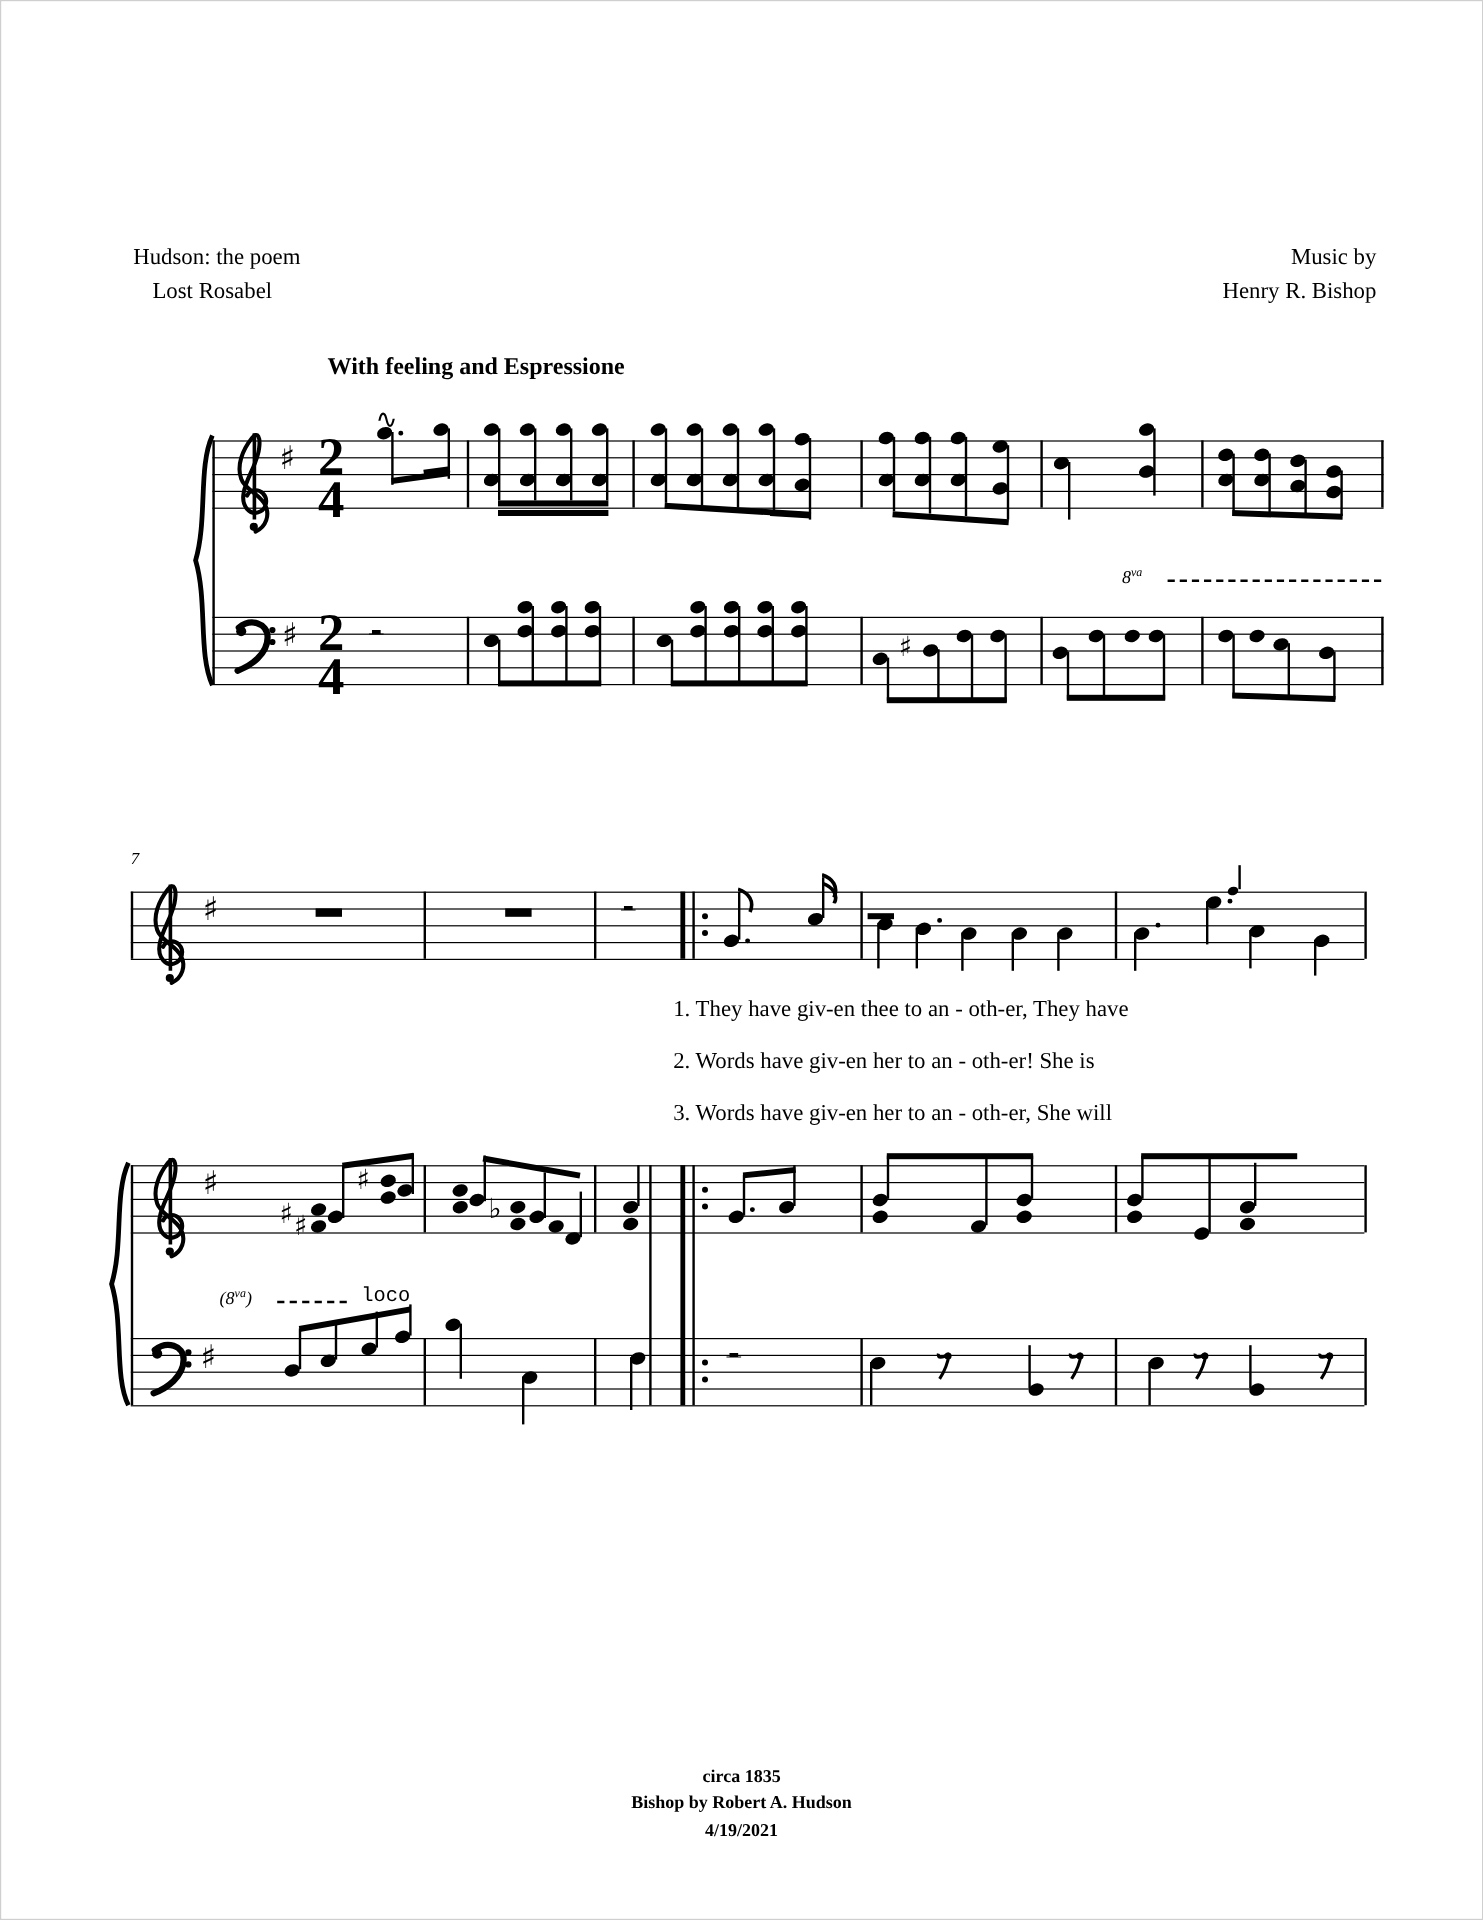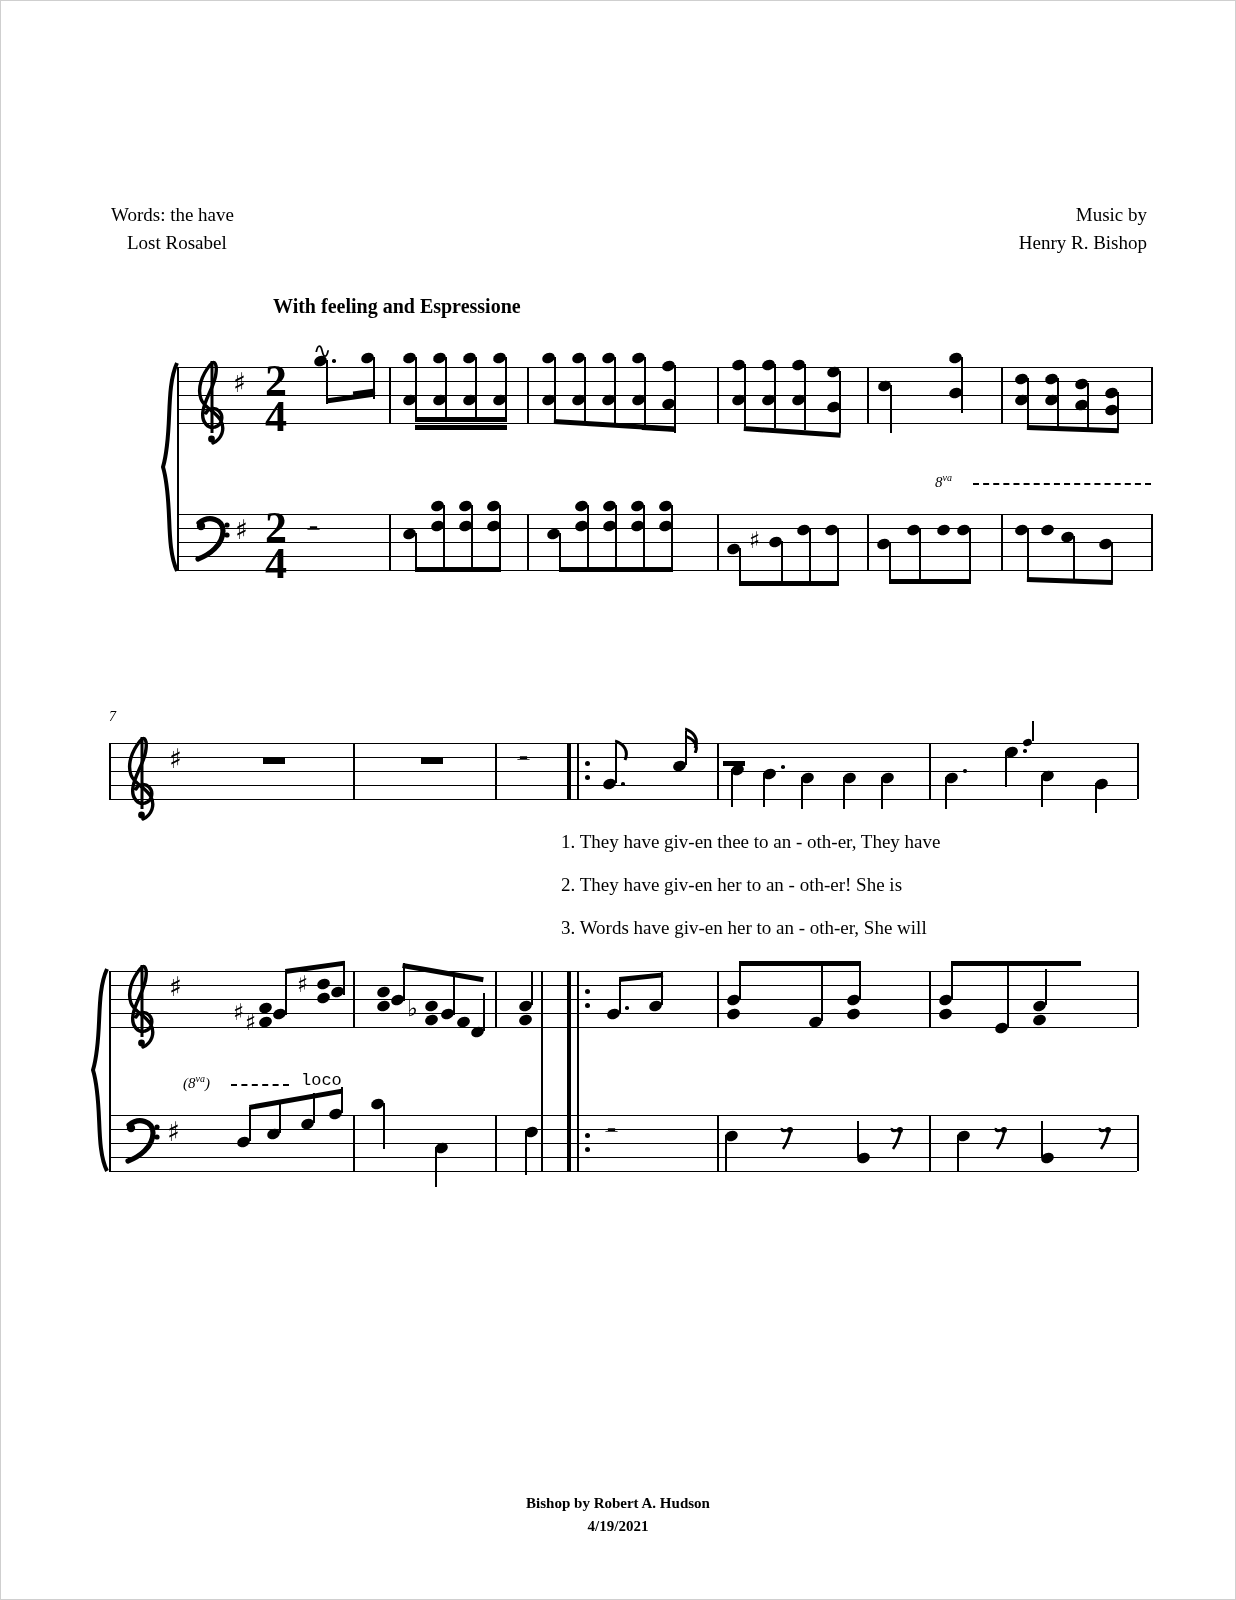--- a/index.html
+++ b/index.html
@@ -194,21 +194,21 @@
   }
   .lyrics .num { font-weight: normal; }
 </style>
 </head>
 <body>
 
 <div class="page">
 
 
   <div class="words-block">
-    <div class="l1">Words: the have</div>
+    <div class="l1">Hudson: the poem</div>
     <div class="l2">Lost Rosabel</div>
   </div>
 
   <div class="music-block">
     <div class="l1">Music by</div>
     <div class="l2">Henry R. Bishop</div>
   </div>
 
   <div class="tempo">With feeling and Espressione</div>
 
@@ -506,21 +506,21 @@
     <div class="stem" style="left:1040px; top:774px; height:32px;"></div>
     <div class="nh" style="left:1094px; top:778px;"></div>
     <div class="stem" style="left:1094px; top:782px; height:30px;"></div>
 
     <div class="lyrics" style="left:560px; top:830px;">
       <span class="num">1.</span>
       <span>They  have   giv-en  thee  to an - oth-er,  They  have</span>
     </div>
     <div class="lyrics" style="left:560px; top:873px;">
       <span class="num">2.</span>
-      <span>They  have   giv-en  her  to an - oth-er!  She    is</span>
+      <span>Words  have   giv-en  her  to an - oth-er!  She    is</span>
     </div>
     <div class="lyrics" style="left:560px; top:916px;">
       <span class="num">3.</span>
       <span>Words  have   giv-en  her  to an - oth-er,  She   will</span>
     </div>
 
     <div class="brace" style="left:86px; top:966px;">
       <svg width="22" height="206" viewBox="0 0 22 206">
         <path d="M20 2 C8 28, 16 70, 6 103 C16 136, 8 180, 20 204" fill="none" stroke="#000" stroke-width="4"></path>
       </svg>
@@ -697,17 +697,18 @@
     <div class="stem" style="left:1040px; top:1120px; height:36px;"></div>
     <div class="flag" style="left:1096px; top:1124px;">
       <svg width="16" height="26" viewBox="0 0 16 26">
           <path d="M12 3 C6 7, 2 7, 3 3 M12 3 C11 10, 8 18, 4 24" fill="none" stroke="#000" stroke-width="2.6"></path>
           <circle cx="11" cy="5" r="3" fill="#000"></circle>
         </svg>
     </div>
   </div>
 
   <div class="footer">
+    <div class="f1">circa 1835</div>
     <div>Bishop by Robert A. Hudson</div>
     <div>4/19/2021</div>
   </div>
 
 </div>
 
 </body></html>

